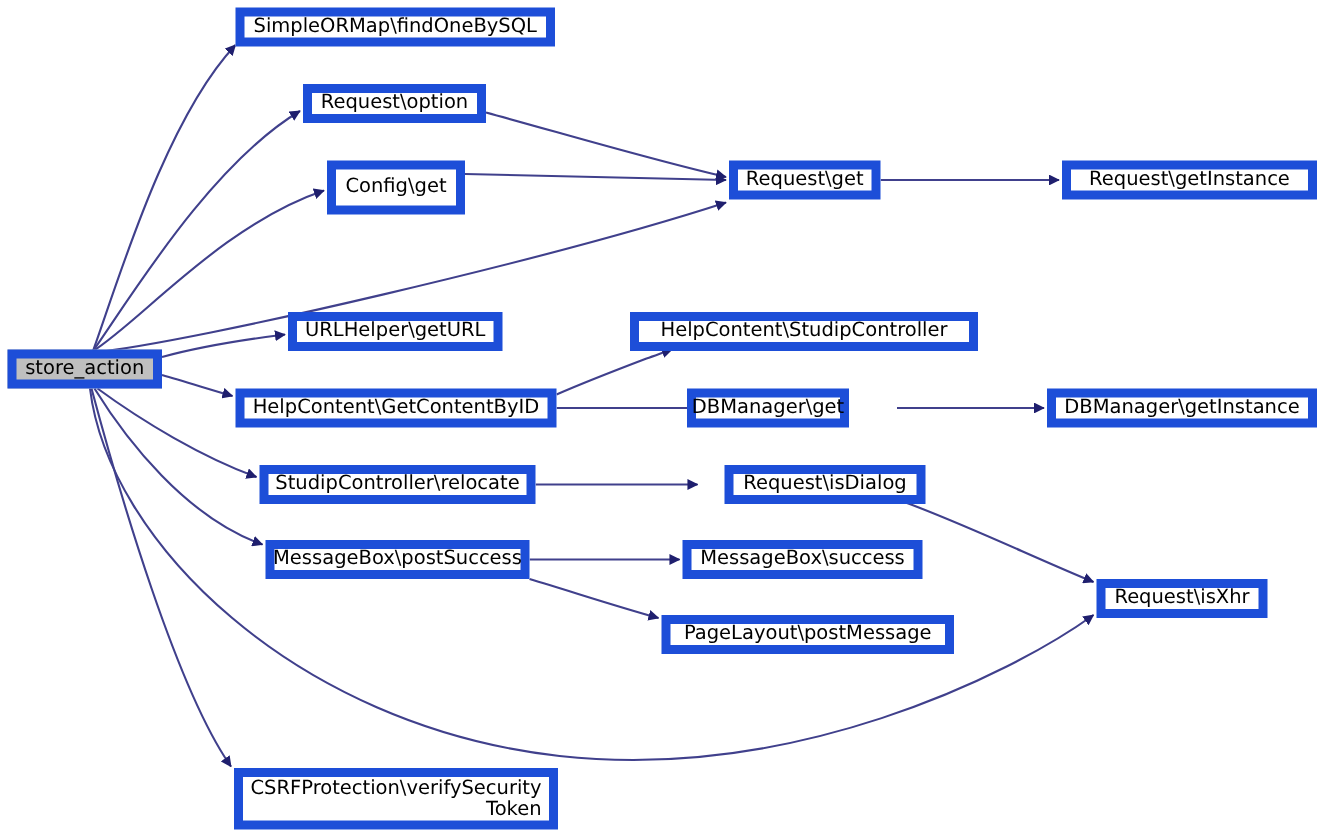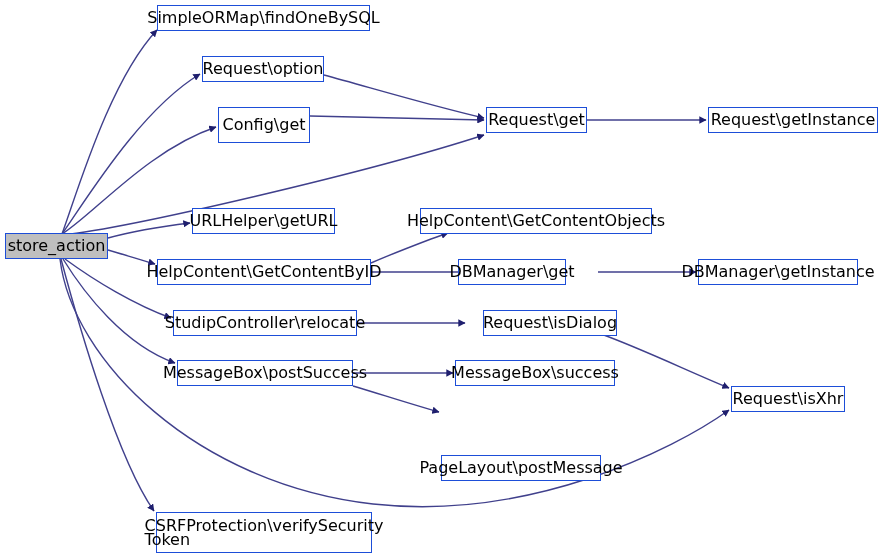--- a/index.html
+++ b/index.html
@@ -20,28 +20,28 @@
     position: absolute;
     left: 0;
     top: 0;
     width: 883px;
     height: 559px;
     pointer-events: none;
   }
   .node {
     position: absolute;
     box-sizing: border-box;
-    border: 1px solid #1d4ed8;
+    border: 6px solid #1d4ed8;
     background: #ffffff;
     color: #000000;
     display: flex;
     align-items: center;
     justify-content: center;
-    text-align: left;
-    font-size: 16px;
+    text-align: right;
+    font-size: 13px;
     line-height: 14px;
     letter-spacing: 0px;
     white-space: pre-line;
     z-index: 2;
   }
   .node.root {
     background: #bfbfbf;
   }
   .node-label {
     display: block;
@@ -84,27 +84,27 @@
   </svg>
 
   <div id="nodes-group">
       <div class="node root" style="left: 5px; top: 233px; width: 103px; height: 26px;"><span class="node-label">store_action</span></div>
       <div class="node" style="left: 157px; top: 5px; width: 213px; height: 26px;"><span class="node-label">SimpleORMap\findOneBySQL</span></div>
       <div class="node" style="left: 202px; top: 56px; width: 122px; height: 26px;"><span class="node-label">Request\option</span></div>
       <div class="node" style="left: 218px; top: 107px; width: 92px; height: 36px;"><span class="node-label">Config\get</span></div>
       <div class="node" style="left: 486px; top: 107px; width: 101px; height: 26px;"><span class="node-label">Request\get</span></div>
       <div class="node" style="left: 708px; top: 107px; width: 170px; height: 26px;"><span class="node-label">Request\getInstance</span></div>
       <div class="node" style="left: 192px; top: 208px; width: 143px; height: 26px;"><span class="node-label">URLHelper\getURL</span></div>
-      <div class="node" style="left: 420px; top: 208px; width: 232px; height: 26px;"><span class="node-label">HelpContent\GetContentObjects</span></div>
+      <div class="node" style="left: 420px; top: 208px; width: 232px; height: 26px;"><span class="node-label">HelpContent\StudipController</span></div>
       <div class="node" style="left: 157px; top: 259px; width: 214px; height: 26px;"><span class="node-label">HelpContent\GetContentByID</span></div>
       <div class="node" style="left: 458px; top: 259px; width: 108px; height: 26px;"><span class="node-label">DBManager\get</span></div>
-      <div class="node" style="left: 698px; top: 259px; width: 160px; height: 26px;"><span class="node-label">DBManager\getInstance</span></div>
+      <div class="node" style="left: 698px; top: 259px; width: 180px; height: 26px;"><span class="node-label">DBManager\getInstance</span></div>
       <div class="node" style="left: 173px; top: 310px; width: 184px; height: 26px;"><span class="node-label">StudipController\relocate</span></div>
       <div class="node" style="left: 467px; top: 310px; width: 134px; height: 26px; margin-left: 16px;"><span class="node-label">Request\isDialog</span></div>
       <div class="node" style="left: 177px; top: 360px; width: 176px; height: 26px;"><span class="node-label">MessageBox\postSuccess</span></div>
       <div class="node" style="left: 455px; top: 360px; width: 160px; height: 26px;"><span class="node-label">MessageBox\success</span></div>
-      <div class="node" style="left: 441px; top: 410px; width: 160px; height: 26px; margin-top: 45px;"><span class="node-label">PageLayout\postMessage</span></div>
+      <div class="node" style="left: 441px; top: 410px; width: 195px; height: 26px;"><span class="node-label">PageLayout\postMessage</span></div>
       <div class="node" style="left: 731px; top: 386px; width: 114px; height: 26px;"><span class="node-label">Request\isXhr</span></div>
       <div class="node" style="left: 156px; top: 512px; width: 216px; height: 41px;"><span class="node-label">CSRFProtection\verifySecurity
 Token</span></div>
     </div>
 
 </div>
 
 </body></html>

